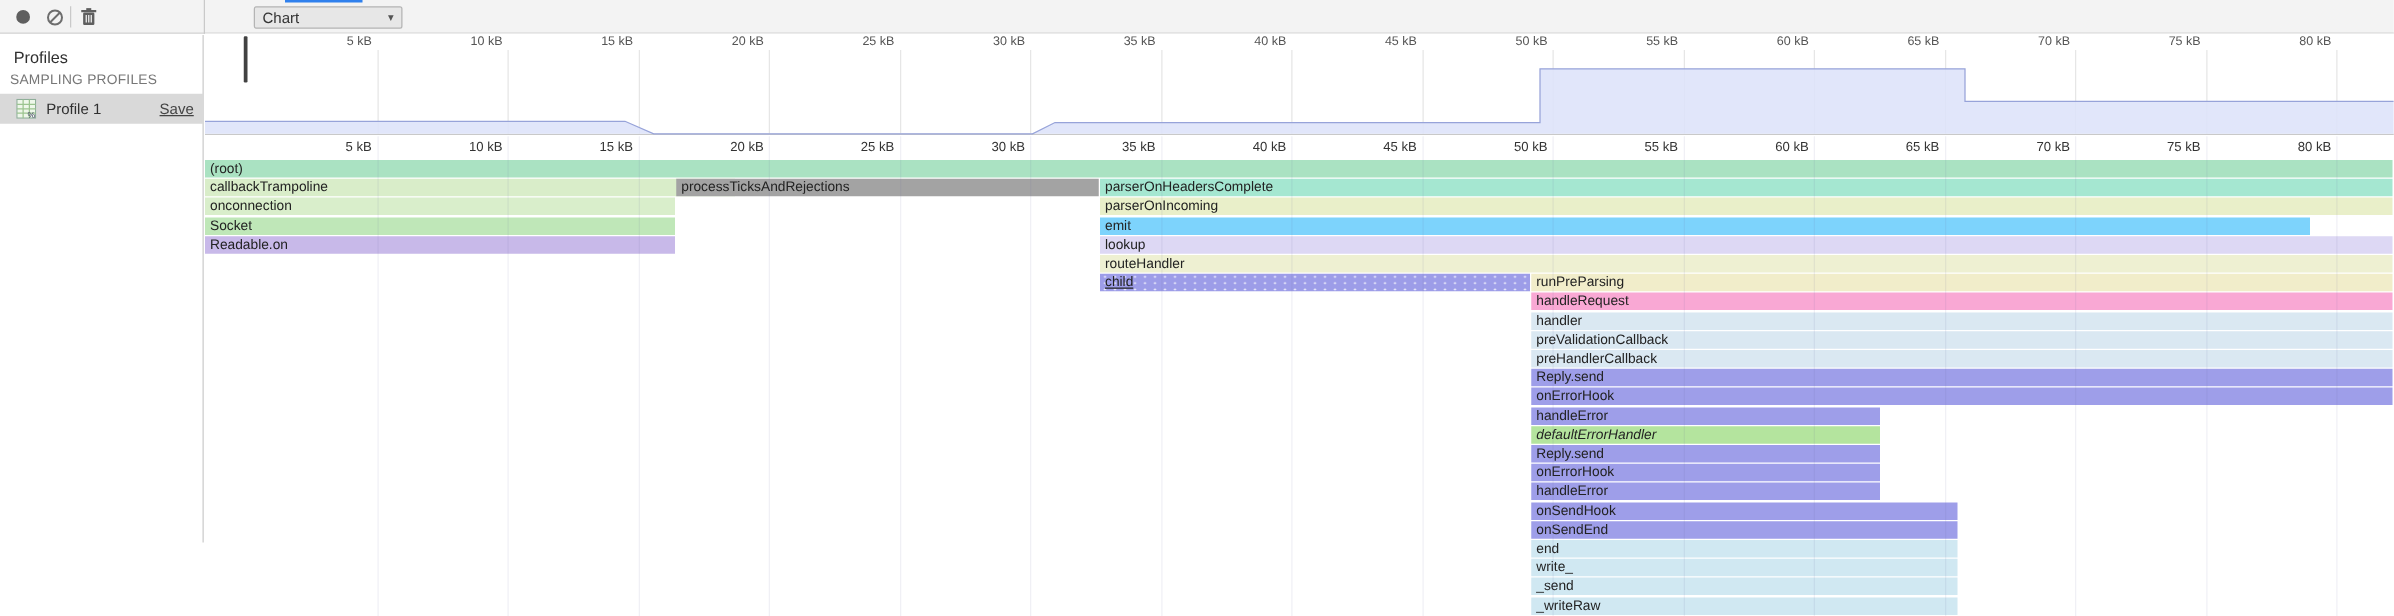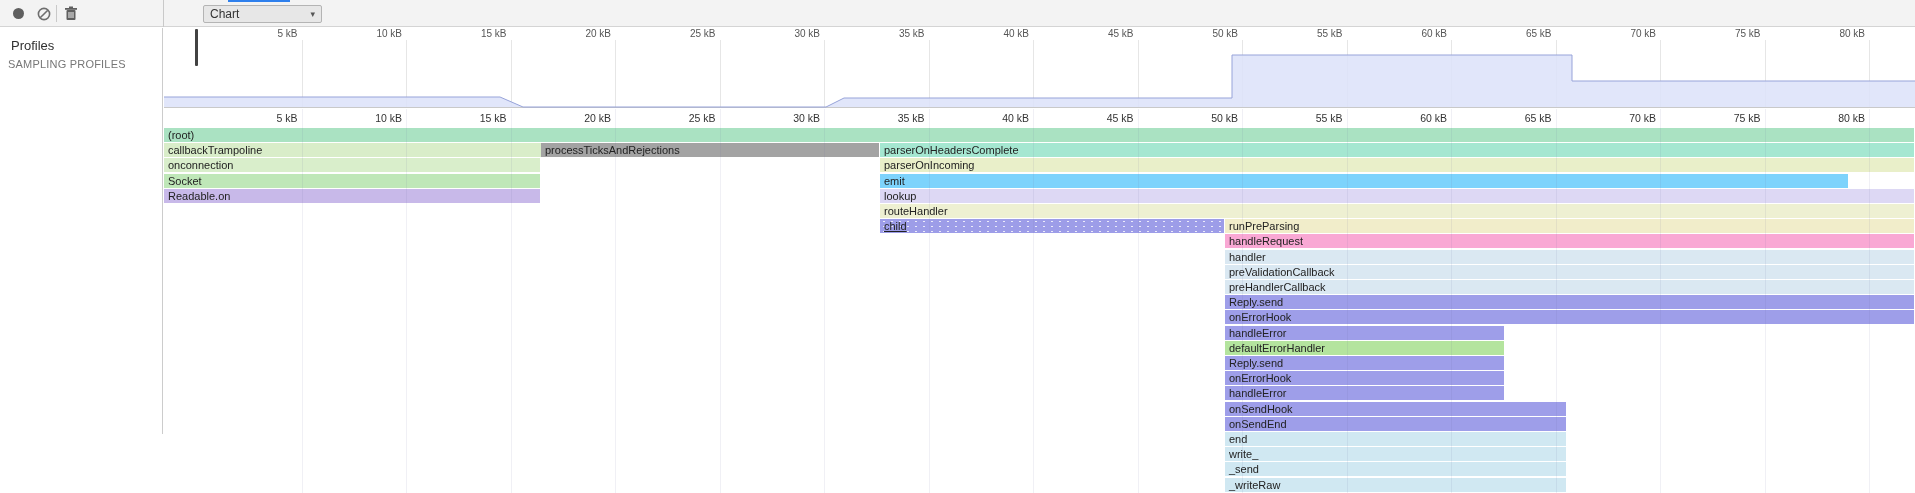--- a/index.html
+++ b/index.html
@@ -88,20 +88,33 @@
 
   <div class="select-box">
     <span>Chart</span>
     <span class="arrow">▾</span>
   </div>
 </div>
 
 <div class="sidebar">
   <div class="sb-title">Profiles</div>
   <div class="sb-section">SAMPLING PROFILES</div>
+  <div class="profile-row">
+    <svg class="picon" viewBox="0 0 16 16">
+      <rect x="0.5" y="0.5" width="15" height="15" fill="#eef7ea" stroke="#8fae9a"></rect>
+      <line x1="0.5" y1="4.5" x2="15.5" y2="4.5" stroke="#9bc48f" stroke-width="1"></line>
+      <line x1="0.5" y1="8" x2="15.5" y2="8" stroke="#9bc48f" stroke-width="1"></line>
+      <line x1="0.5" y1="11.5" x2="15.5" y2="11.5" stroke="#9bc48f" stroke-width="1"></line>
+      <line x1="5.5" y1="0.5" x2="5.5" y2="15.5" stroke="#9bc48f" stroke-width="1"></line>
+      <line x1="10.5" y1="0.5" x2="10.5" y2="15.5" stroke="#9bc48f" stroke-width="1"></line>
+      <text x="9" y="15" font-size="7" fill="#446" font-family="Liberation Sans, sans-serif">%</text>
+    </svg>
+    <span class="pname">Profile 1</span>
+    <span class="psave">Save</span>
+  </div>
 </div>
 
 <div class="chart-pane">
   <div class="overview" id="overview">
       <div class="ov-grid" style="left: 1705px;"></div>
       <div class="ov-grid" style="left: 1600.5px;"></div>
       <div class="ov-grid" style="left: 1496px;"></div>
       <div class="ov-grid" style="left: 1391.5px;"></div>
       <div class="ov-grid" style="left: 1287px;"></div>
       <div class="ov-grid" style="left: 1182.5px;"></div>
@@ -152,21 +165,21 @@
         <div class="bar" style="left: 716px; width: 1034px; top: 95px; height: 14px; background-color: rgb(238, 240, 210);">routeHandler</div>
         <div class="bar textured" style="left: 716px; width: 344px; top: 110.2px; height: 14px; background-color: rgb(157, 157, 232); text-decoration: underline;">child</div>
         <div class="bar" style="left: 1061px; width: 689px; top: 110.2px; height: 14px; background-color: rgb(241, 237, 202);">runPreParsing</div>
         <div class="bar" style="left: 1061px; width: 689px; top: 125.4px; height: 14px; background-color: #f9a8d4;">handleRequest</div>
         <div class="bar" style="left: 1061px; width: 689px; top: 140.6px; height: 14px; background-color: rgb(218, 232, 242);">handler</div>
         <div class="bar" style="left: 1061px; width: 689px; top: 155.8px; height: 14px; background-color: rgb(218, 232, 242);">preValidationCallback</div>
         <div class="bar" style="left: 1061px; width: 689px; top: 171px; height: 14px; background-color: rgb(218, 232, 242);">preHandlerCallback</div>
         <div class="bar" style="left: 1061px; width: 689px; top: 186.2px; height: 14px; background-color: rgb(158, 158, 233);">Reply.send</div>
         <div class="bar" style="left: 1061px; width: 689px; top: 201.4px; height: 14px; background-color: rgb(158, 158, 233);">onErrorHook</div>
         <div class="bar" style="left: 1061px; width: 279px; top: 216.6px; height: 14px; background-color: rgb(158, 158, 233);">handleError</div>
-        <div class="bar" style="left: 1061px; width: 279px; top: 231.8px; height: 14px; background-color: rgb(180, 228, 158);">defaultErrorHandler</div>
+        <div class="bar" style="left: 1061px; width: 279px; top: 231.8px; height: 14px; background-color: rgb(180, 228, 158); font-style: italic;">defaultErrorHandler</div>
         <div class="bar" style="left: 1061px; width: 279px; top: 247px; height: 14px; background-color: rgb(158, 158, 233);">Reply.send</div>
         <div class="bar" style="left: 1061px; width: 279px; top: 262.2px; height: 14px; background-color: rgb(158, 158, 233);">onErrorHook</div>
         <div class="bar" style="left: 1061px; width: 279px; top: 277.4px; height: 14px; background-color: rgb(158, 158, 233);">handleError</div>
         <div class="bar" style="left: 1061px; width: 341px; top: 292.6px; height: 14px; background-color: rgb(158, 158, 233);">onSendHook</div>
         <div class="bar" style="left: 1061px; width: 341px; top: 307.8px; height: 14px; background-color: rgb(158, 158, 233);">onSendEnd</div>
         <div class="bar" style="left: 1061px; width: 341px; top: 323px; height: 14px; background-color: rgb(208, 232, 242);">end</div>
         <div class="bar" style="left: 1061px; width: 341px; top: 338.2px; height: 14px; background-color: rgb(208, 232, 242);">write_</div>
         <div class="bar" style="left: 1061px; width: 341px; top: 353.4px; height: 14px; background-color: rgb(208, 232, 242);">_send</div>
         <div class="bar" style="left: 1061px; width: 341px; top: 368.6px; height: 14px; background-color: rgb(208, 232, 242);">_writeRaw</div>
       </div>

